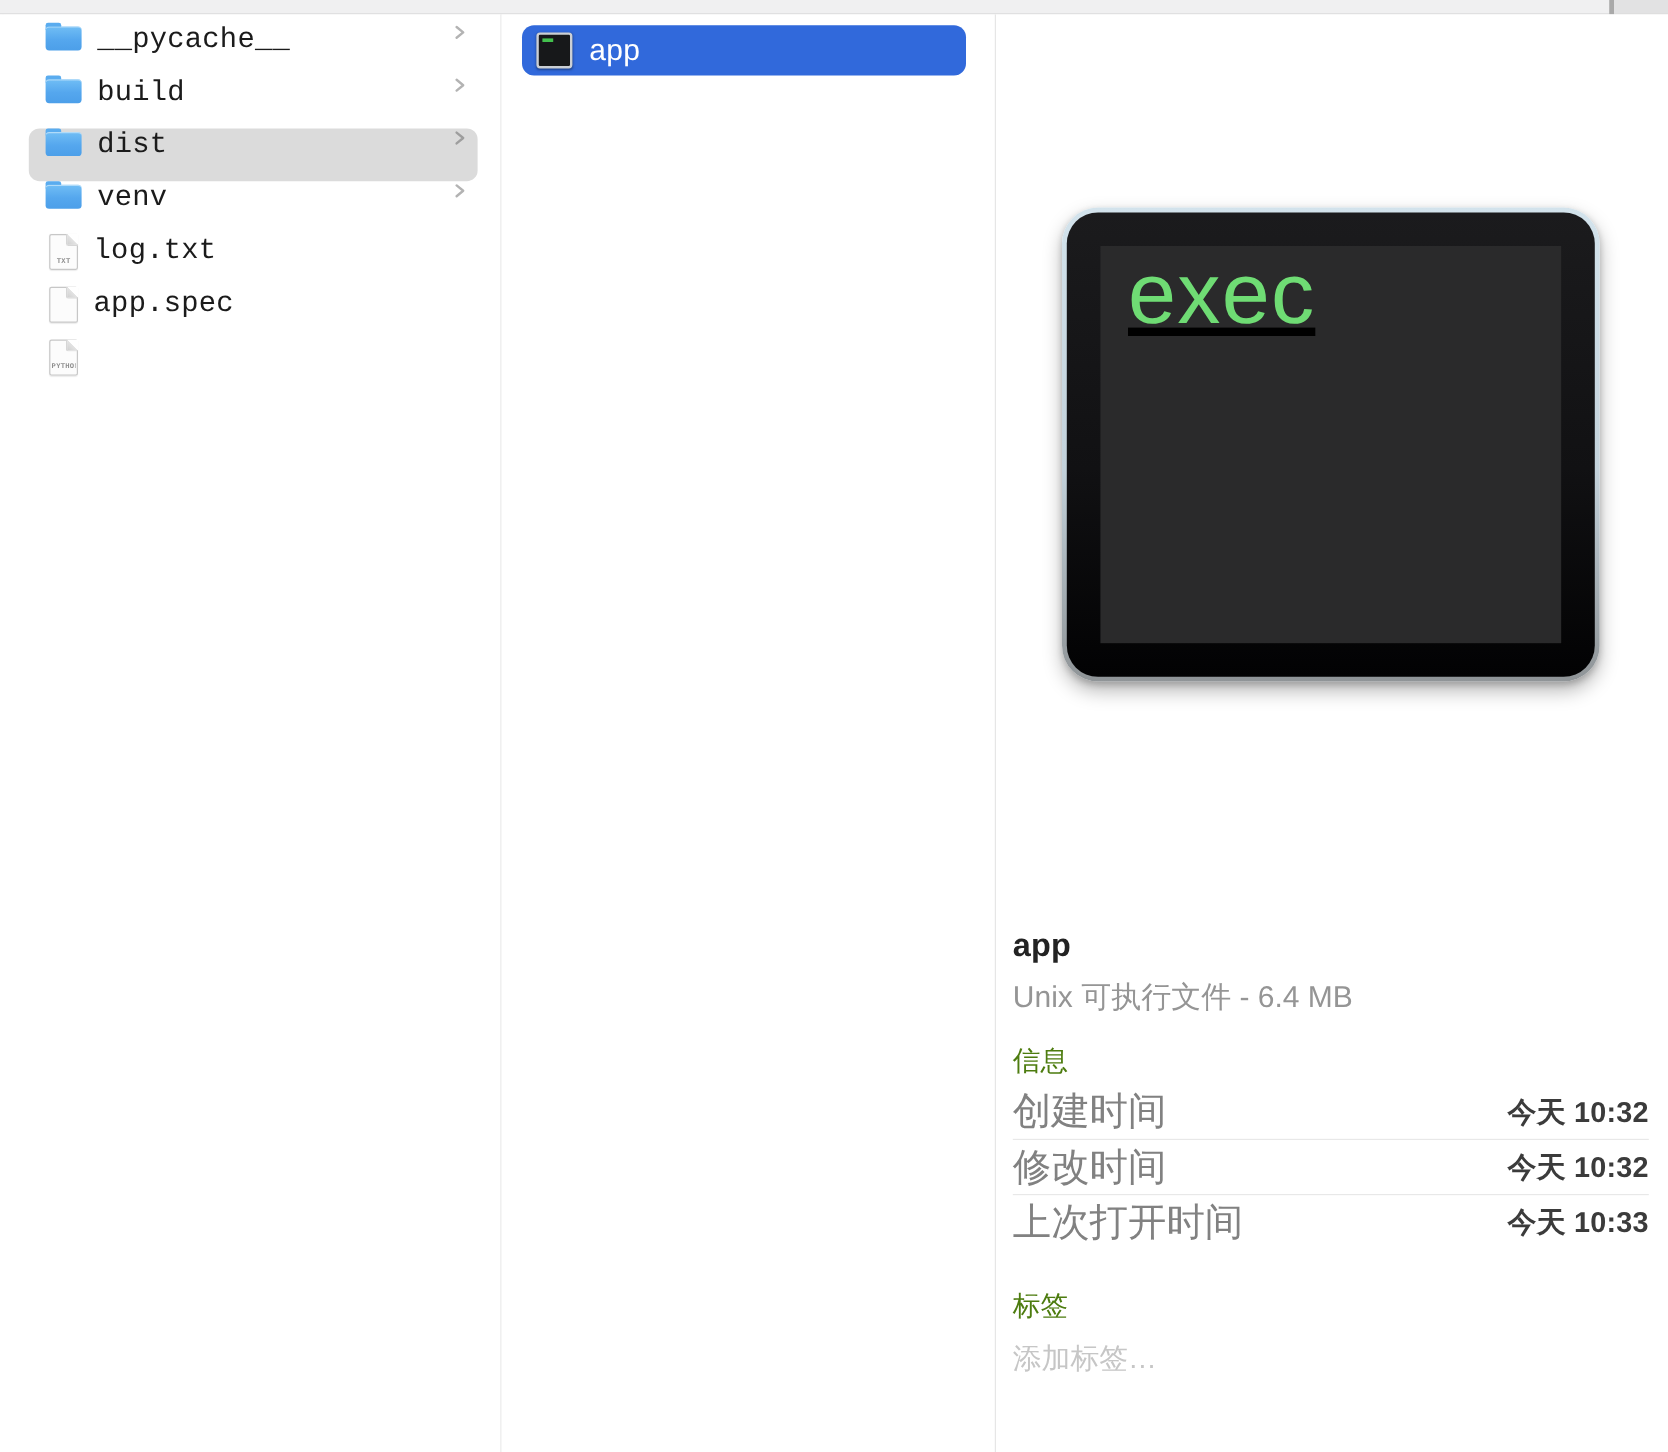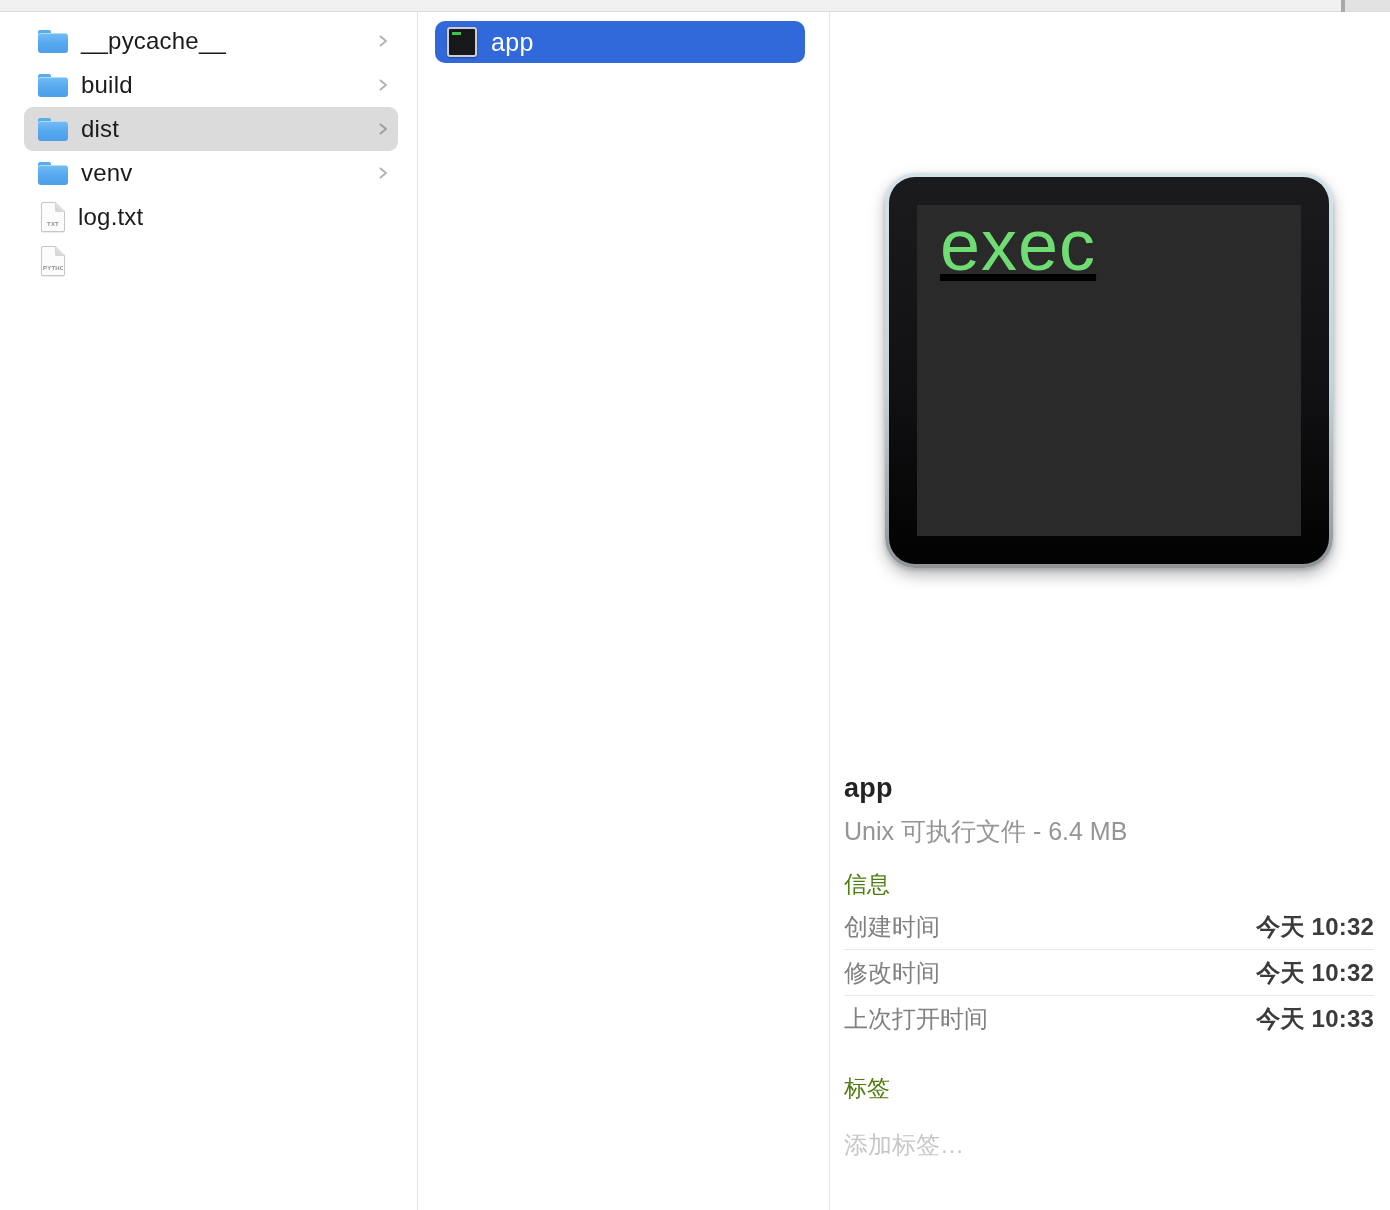--- a/index.html
+++ b/index.html
@@ -24,21 +24,21 @@
 
   
   .col { position: absolute; top: 12px; bottom: 0; background: #fff; }
   .col-left  { left: 0; width: 418px; border-right: 1px solid #E6E6E6; padding-top: 7px; }
   .col-mid   { left: 418px; width: 412px; border-right: 1px solid #E6E6E6; padding-top: 9px; }
   .col-right { left: 830px; right: 0; }
 
   
   .lrow {
     height: 44px; margin: 0 19px 0 24px; border-radius: 9px;
-    display: flex; align-items: center; padding: 0 8px 0 14px;
+    display: flex; align-items: flex-start; padding: 0 8px 0 14px; font-family: Liberation Mono, monospace;
   }
   .lrow.selected { background: #DBDBDB; }
   .lrow .label { font-size: 24px; line-height: 30px; color: #1B1B1B; margin-left: 13px; flex: 1; letter-spacing: 0.2px; white-space: nowrap; }
   .lrow .chev { width: 14px; height: 16px; display: flex; align-items: center; justify-content: center; }
 
   
   .folder { width: 30px; height: 23px; position: relative; flex: 0 0 30px; }
   .folder .f-body {
     position: absolute; left: 0; top: 3px; width: 30px; height: 20px; border-radius: 3px;
     background: linear-gradient(180deg, #71BEF5 0%, #55A7EE 55%, #4C9FE9 100%);
@@ -109,23 +109,23 @@
   .details { position: absolute; left: 14px; right: 16px; top: 760px; }
   .p-title { font-size: 27px; font-weight: 600; color: #232323; line-height: 32px; letter-spacing: 0.2px; }
   .p-subtitle { margin-top: 12px; font-size: 25px; color: #959595; line-height: 30px; }
   .p-heading { margin-top: 24px; font-size: 23px; font-weight: 400; color: #4d7c0f; line-height: 28px; }
   .p-heading.tags { margin-top: 32px; }
   .info-rows { margin-top: 6px; }
   .info-row {
     height: 46px; display: flex; align-items: center; justify-content: space-between;
   }
   .info-row.bordered { border-bottom: 1px solid #E8E8E8; }
-  .info-row .k { font-size: 24px; color: #818181; }
+  .info-row .k { font-size: 32px; color: #818181; }
   .info-row .v { font-size: 24px; color: #3B3B3B; font-weight: 600; letter-spacing: 0.2px; }
-  .tags-placeholder { margin-top: 28px; font-size: 24px; color: #C6C6C6; line-height: 30px; }
+  .tags-placeholder { margin-top: 16px; font-size: 24px; color: #C6C6C6; line-height: 30px; }
 </style>
 </head>
 <body>
 
 <div class="page">
 
   <div class="topstrip">
     <div class="ts-left"></div>
     <div class="ts-div"></div>
     <div class="ts-right"></div>
@@ -185,20 +185,26 @@
         </span>
     </div>
 
     <div class="lrow">
       <span class="doc">
           <span class="doc-label">TXT</span>
         </span>
       <span class="label">log.txt</span>
     </div>
 
+    <div class="lrow">
+      <span class="doc">
+          <span class="doc-label"></span>
+        </span>
+      <span class="label">app.spec</span>
+    </div>
 
     <div class="lrow">
       <span class="doc">
           <span class="doc-label">PYTHON</span>
         </span>
     </div>
 
   </div>
 
   <div class="col col-mid">

